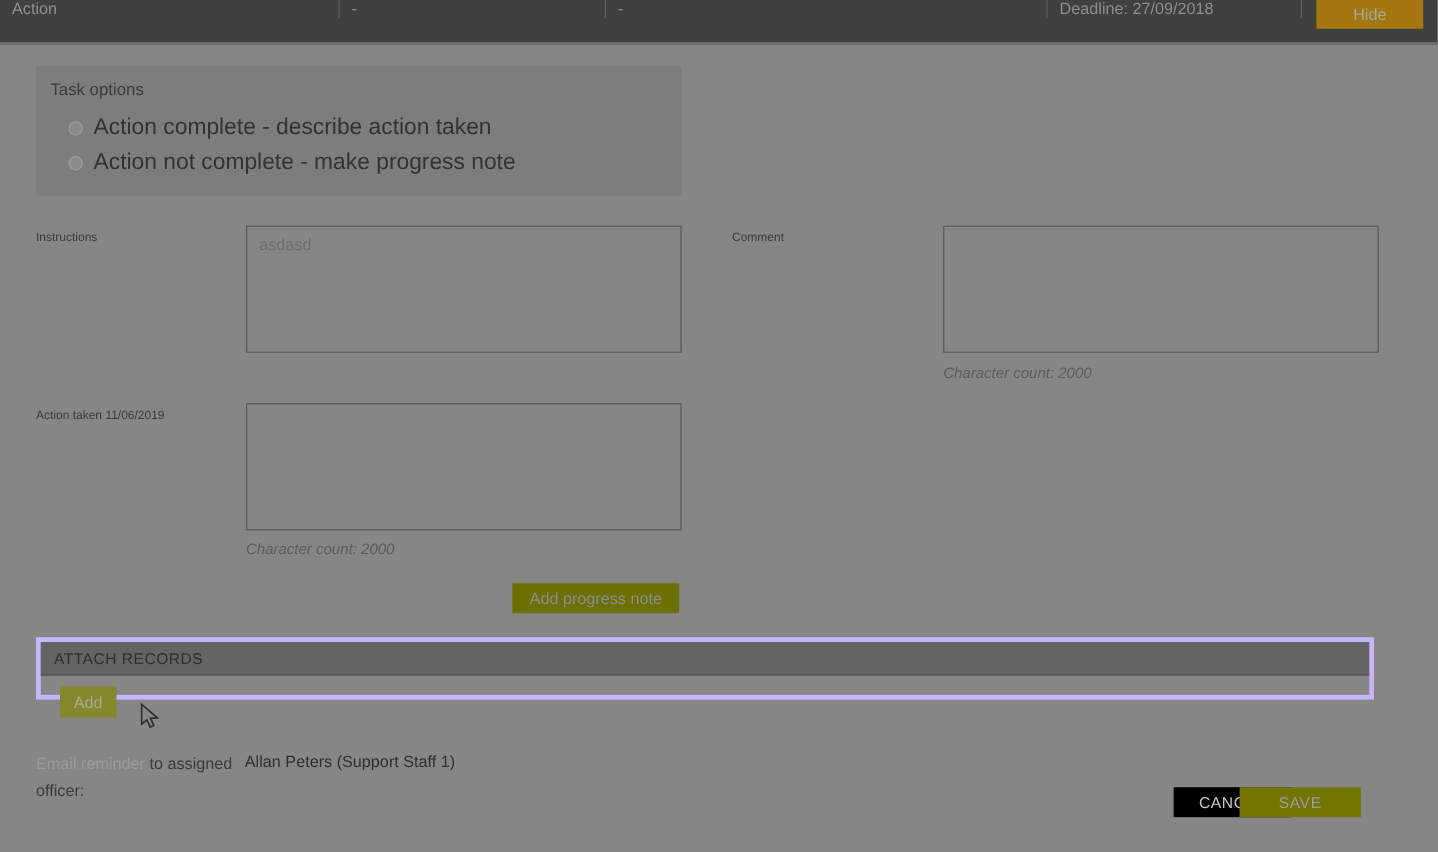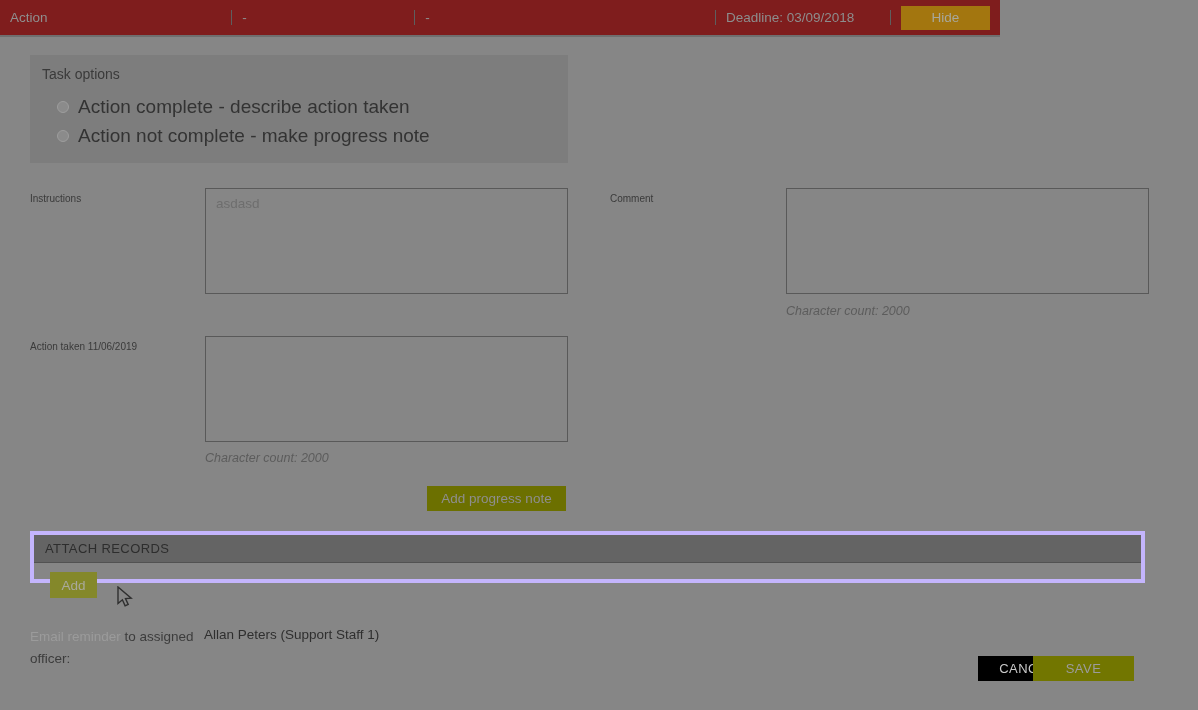--- a/index.html
+++ b/index.html
@@ -6,24 +6,24 @@
   html, body { width: 1198px; height: 710px; }
   body {
     position: relative;
     background: #868686;
     font-family: "Liberation Sans", "DejaVu Sans", sans-serif;
     overflow: hidden;
   }
 
   
   .header {
-    position: absolute; top: 0; left: 0; width: 1000px; height: 37px;
-    background: #7f1d1d;
+    position: absolute; top: 0; left: 0; width: 1198px; height: 37px;
+    background: #404040;
     border-bottom: 2px solid #6f6f6f;
-    display: flex; align-items: center;
+    display: flex; align-items: flex-start;
     color: #8f8f8f; font-size: 13.5px;
   }
   .hcell {
     display: flex; align-items: center;
     padding: 0 10px;
     border-right: 1px solid #5e5e5e;
   }
   .hcell.c1 { width: 283px; }
   .hcell.c2 { width: 222px; }
   .hcell.c3 { width: 368px; }
@@ -133,21 +133,21 @@
   
   .cursor { position: absolute; left: 117px; top: 586px; z-index: 20; pointer-events: none; }
 </style>
 </head>
 <body>
 
 <div class="header">
   <div class="hcell c1">Action</div>
   <div class="hcell c2">-</div>
   <div class="hcell c3">-</div>
-  <div class="hcell c4">Deadline: 03/09/2018</div>
+  <div class="hcell c4">Deadline: 27/09/2018</div>
   <div class="hcell c5">
     <button class="hide-btn">Hide</button>
   </div>
 </div>
 
 <div class="task-panel">
   <div class="task-title">Task options</div>
   <div class="radio-row r1">
     <span class="radio-circle"></span>
     <span class="radio-label">Action complete - describe action taken</span>

